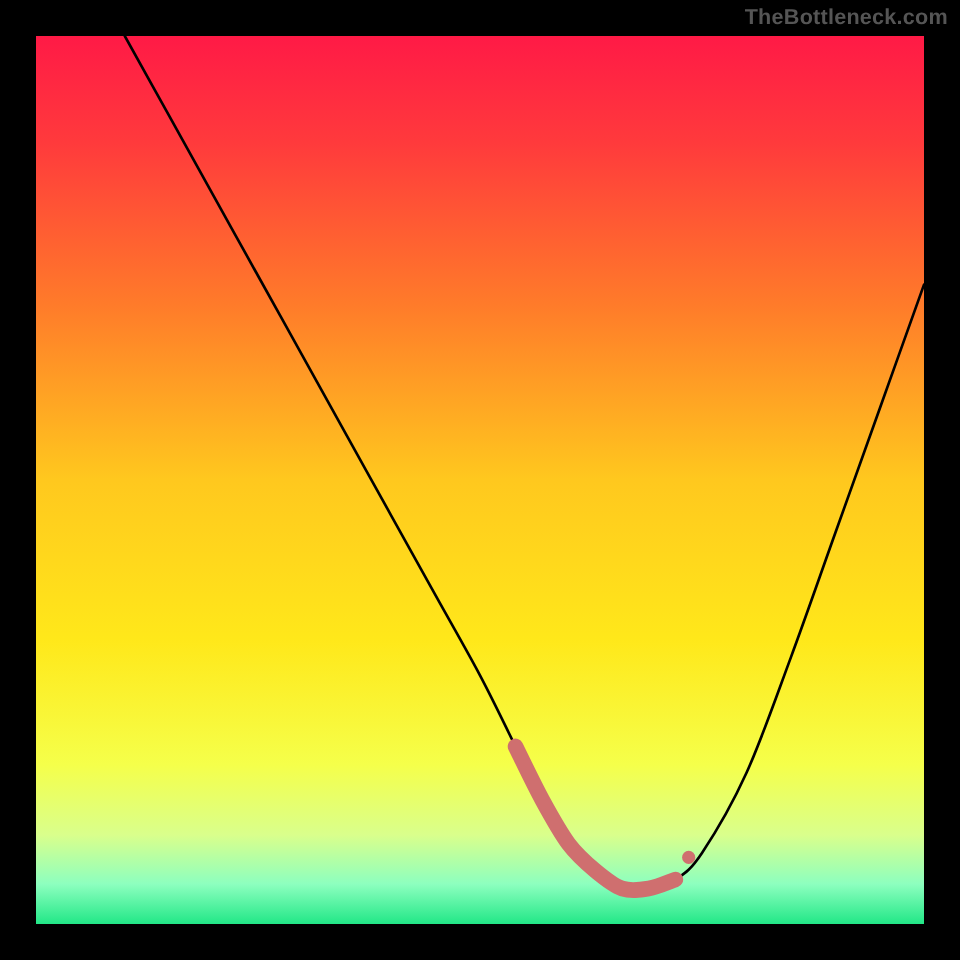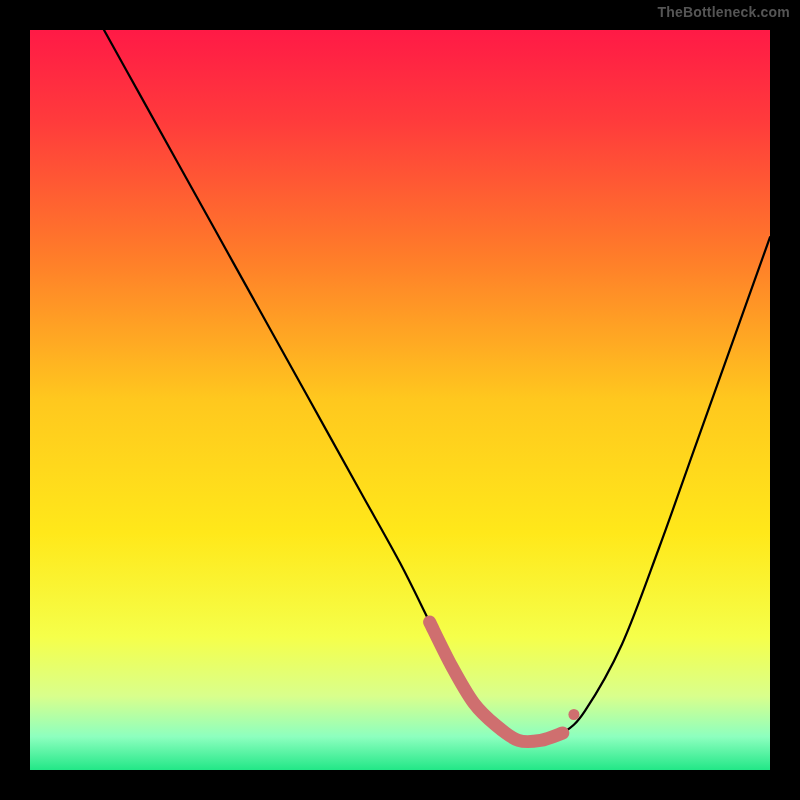--- a/index.html
+++ b/index.html
@@ -28,21 +28,21 @@
   }
   .grad {
     position: absolute;
     inset: 0;
   }
   .credit {
     position: absolute;
     top: 4px;
     right: 10px;
     font-family: Arial, Helvetica, sans-serif;
-    font-size: 14px;
+    font-size: 18px;
     font-weight: 600;
     color: #555;
     letter-spacing: 0.2px;
   }
   svg { display: block; }
 </style>
 </head>
 <body>
 
 <div class="frame">

